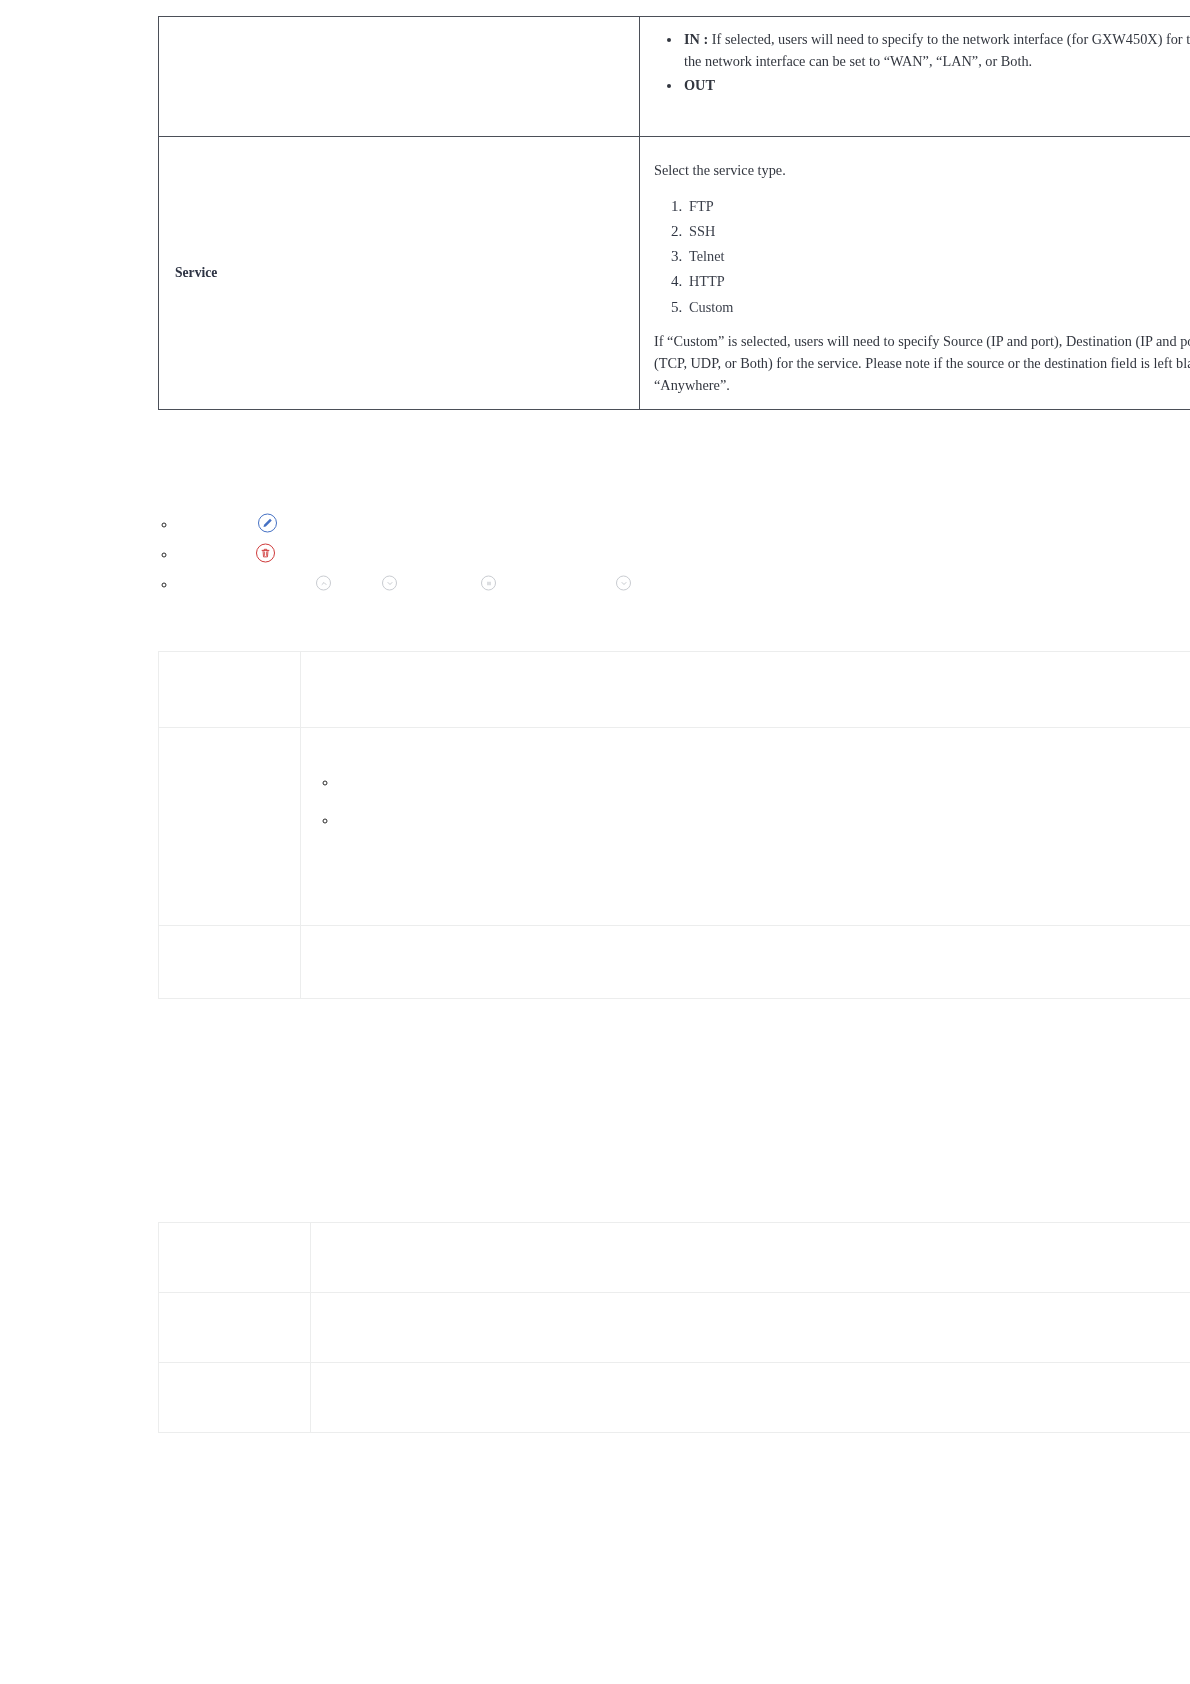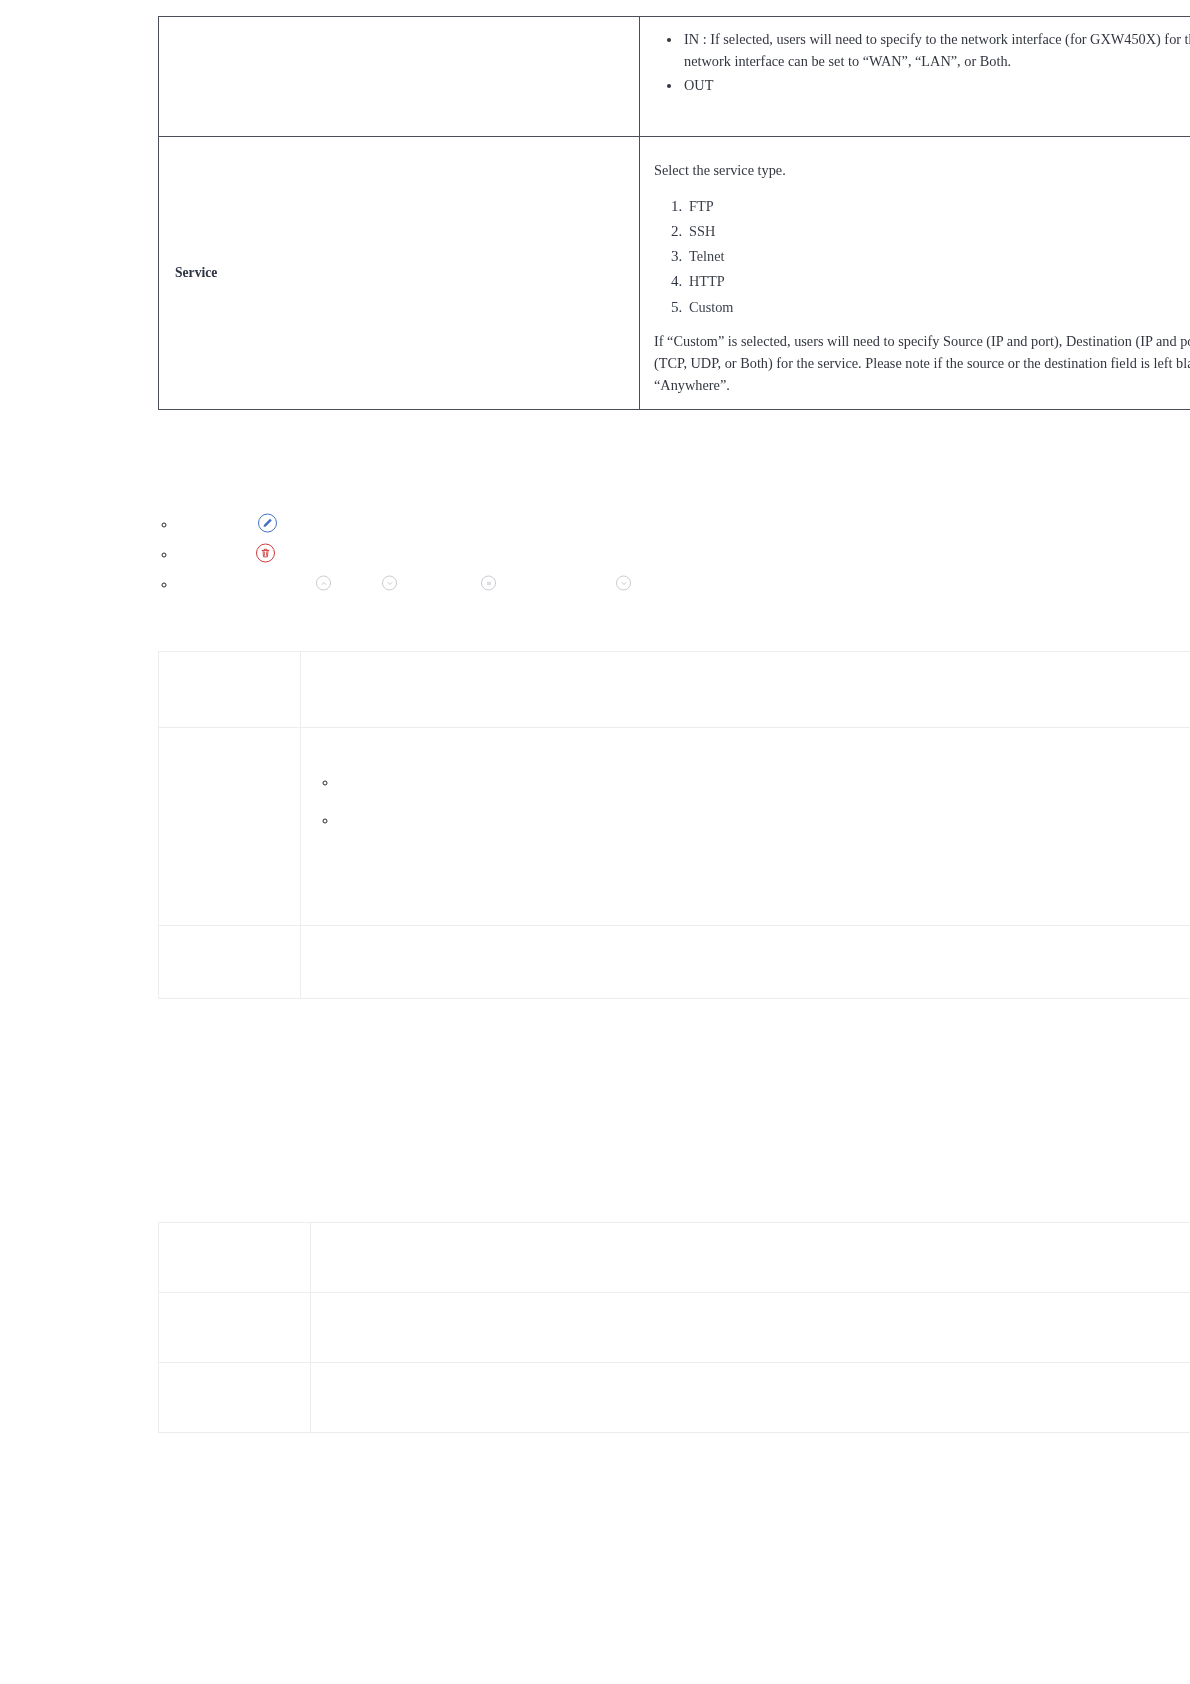--- a/index.html
+++ b/index.html
@@ -58,21 +58,21 @@
   .row-direction td { height: 120px; }
   .row-service   td { height: 240px; }
 
   ul.bullets {
     margin: 0 0 0 6px;
     padding-left: 22px;
     list-style: disc;
   }
   ul.bullets > li { margin: 0 0 3px 0; padding-left: 2px; }
   ul.bullets > li::marker { font-size: 13px; }
-  .bold { font-weight: normal; }
+  .bold { font-weight: bold; }
 
   ol.numlist {
     margin: 13px 0 13px 6px;
     padding-left: 26px;
     list-style: decimal;
     font-size: 14.3px;
   }
   ol.numlist > li { margin: 0 0 2.5px 0; padding-left: 3px; color: #3a3f4a; }
   ol.numlist > li::marker { font-size: 15px; color: #2f3542; }
 

